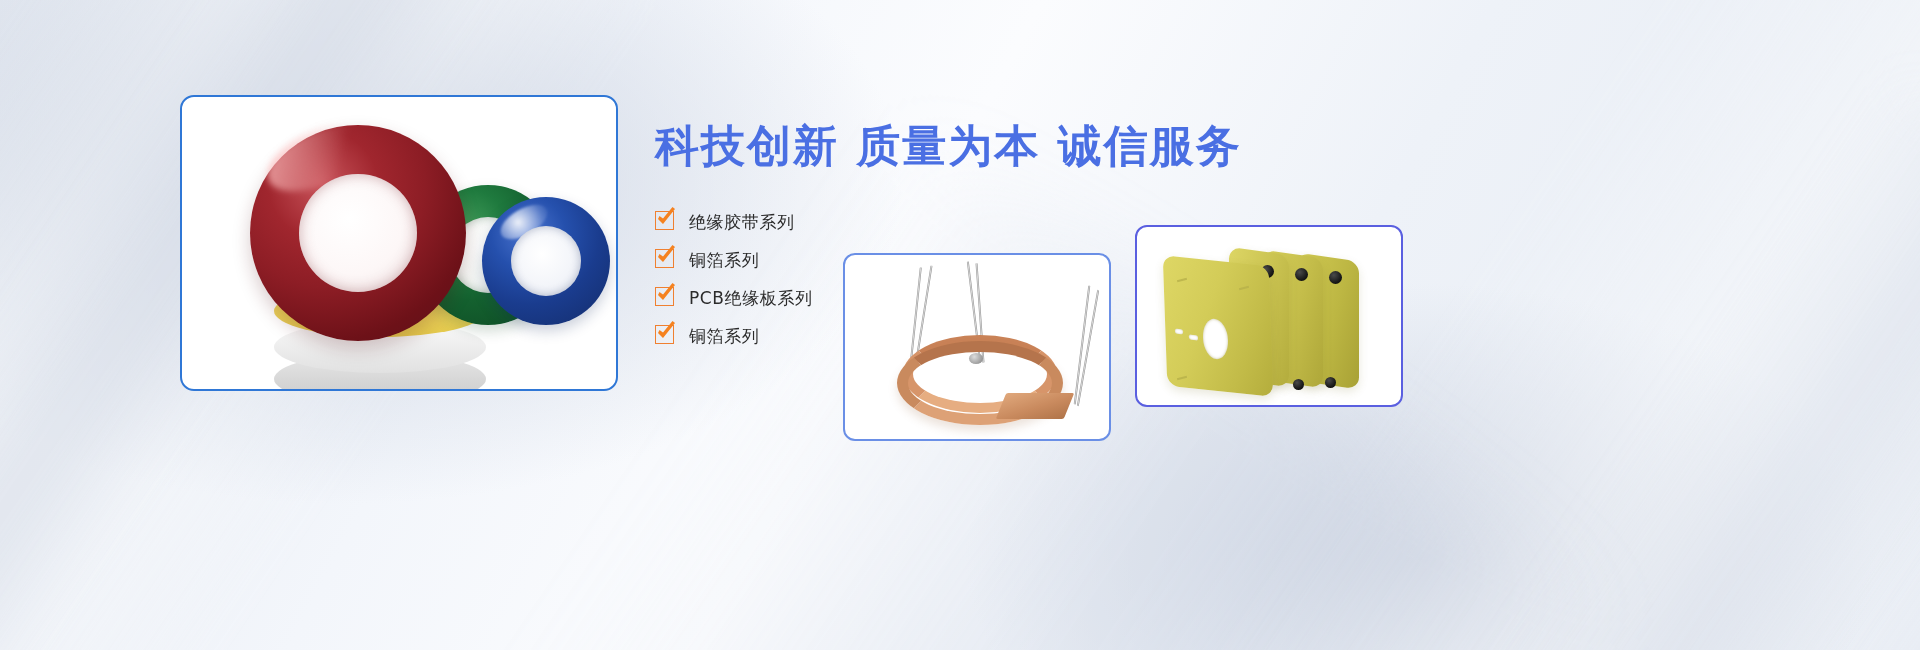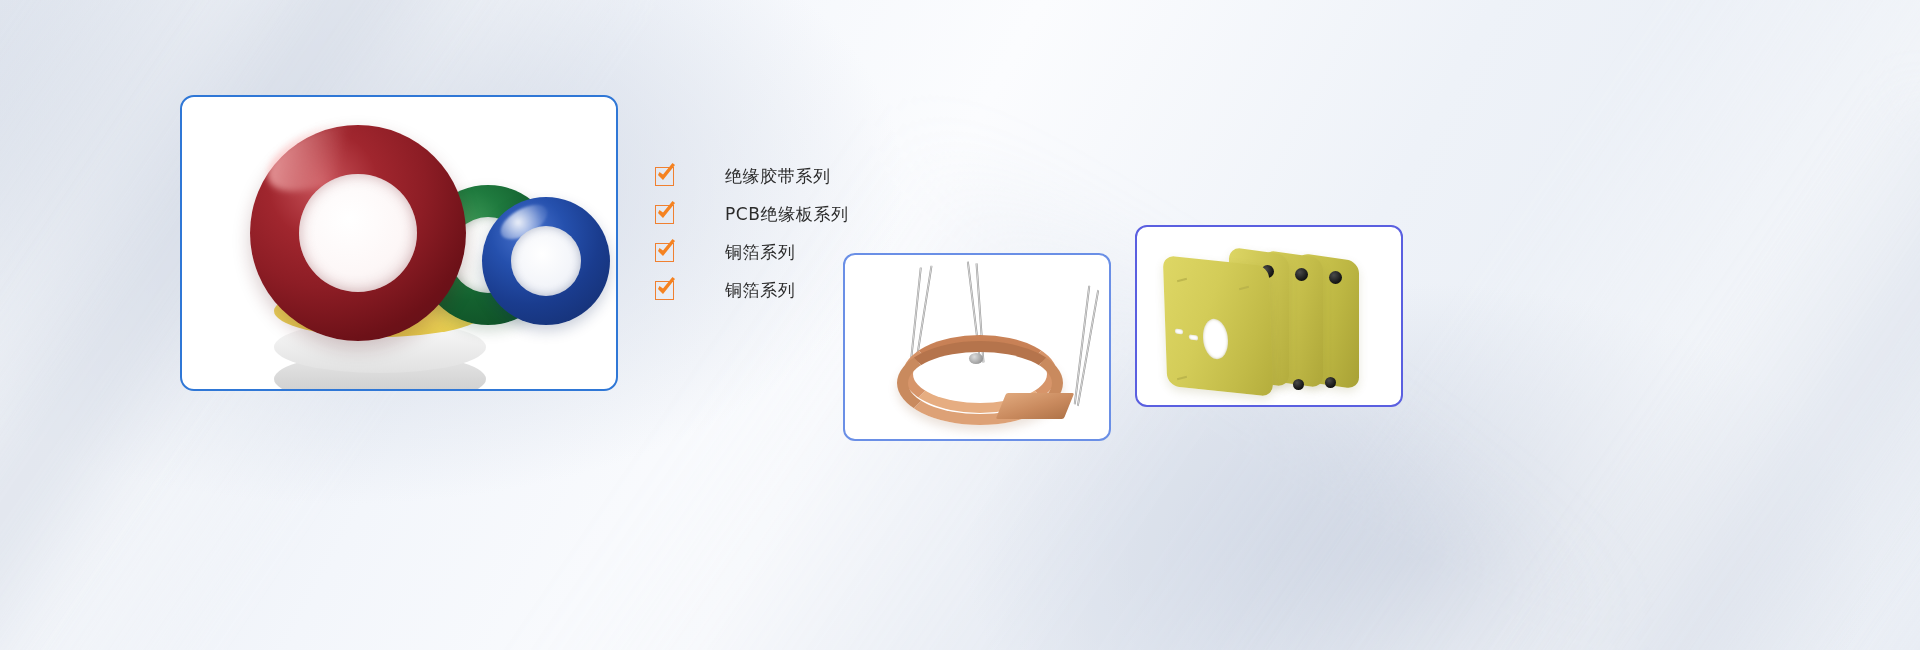--- a/index.html
+++ b/index.html
@@ -230,24 +230,22 @@
     font-size: 44px;
     font-weight: 700;
     color: #4a6fe3;
     letter-spacing: 2px;
     white-space: nowrap;
     line-height: 1.2;
   }
   .feature-list { list-style: none; margin-top: 38px; }
   .feature-item {
     display: flex;
-    align-items: center;
     height: 36px;
     margin-bottom: 2px;
-    gap: 36px;
   }
   .check-icon {
     position: relative;
     width: 19px; height: 19px;
     border: 1.6px solid #f08030;
     flex: 0 0 19px;
     margin-right: 15px;
   }
   .check-icon svg { position: absolute; left: -3px; top: -7px; }
   .feature-label {
@@ -317,50 +315,51 @@
       <div class="slot"></div>
       <div class="hole hole-1"></div>
       <div class="hole hole-2"></div>
       <div class="notch notch-1"></div>
       <div class="notch notch-2"></div>
       <div class="notch notch-3"></div>
     </div>
   </div>
 
   <div class="copy">
+    <div class="headline">科技创新  质量为本  诚信服务</div>
 
     <ul class="feature-list">
       <li class="feature-item">
         <span class="check-icon">
           <svg width="26" height="26" viewBox="0 0 26 26">
               <path d="M5 14 L10 19 L22 4 L19.5 2 L10 13.5 L6.5 11 Z" fill="#f58220"></path>
             </svg>
         </span>
         <span class="feature-label">绝缘胶带系列</span>
+      </li>
+      <li class="feature-item">
+        <span class="check-icon">
+          <svg width="26" height="26" viewBox="0 0 26 26">
+              <path d="M5 14 L10 19 L22 4 L19.5 2 L10 13.5 L6.5 11 Z" fill="#f58220"></path>
+            </svg>
+        </span>
+        <span class="feature-label">铜箔系列</span>
       </li>
       <li class="feature-item">
         <span class="check-icon">
           <svg width="26" height="26" viewBox="0 0 26 26">
               <path d="M5 14 L10 19 L22 4 L19.5 2 L10 13.5 L6.5 11 Z" fill="#f58220"></path>
             </svg>
         </span>
         <span class="feature-label">PCB绝缘板系列</span>
       </li>
       <li class="feature-item">
         <span class="check-icon">
           <svg width="26" height="26" viewBox="0 0 26 26">
               <path d="M5 14 L10 19 L22 4 L19.5 2 L10 13.5 L6.5 11 Z" fill="#f58220"></path>
             </svg>
         </span>
         <span class="feature-label">铜箔系列</span>
       </li>
-      <li class="feature-item">
-        <span class="check-icon">
-          <svg width="26" height="26" viewBox="0 0 26 26">
-              <path d="M5 14 L10 19 L22 4 L19.5 2 L10 13.5 L6.5 11 Z" fill="#f58220"></path>
-            </svg>
-        </span>
-        <span class="feature-label">铜箔系列</span>
-      </li>
     </ul>
   </div>
 
 </div>
 
 </body></html>

